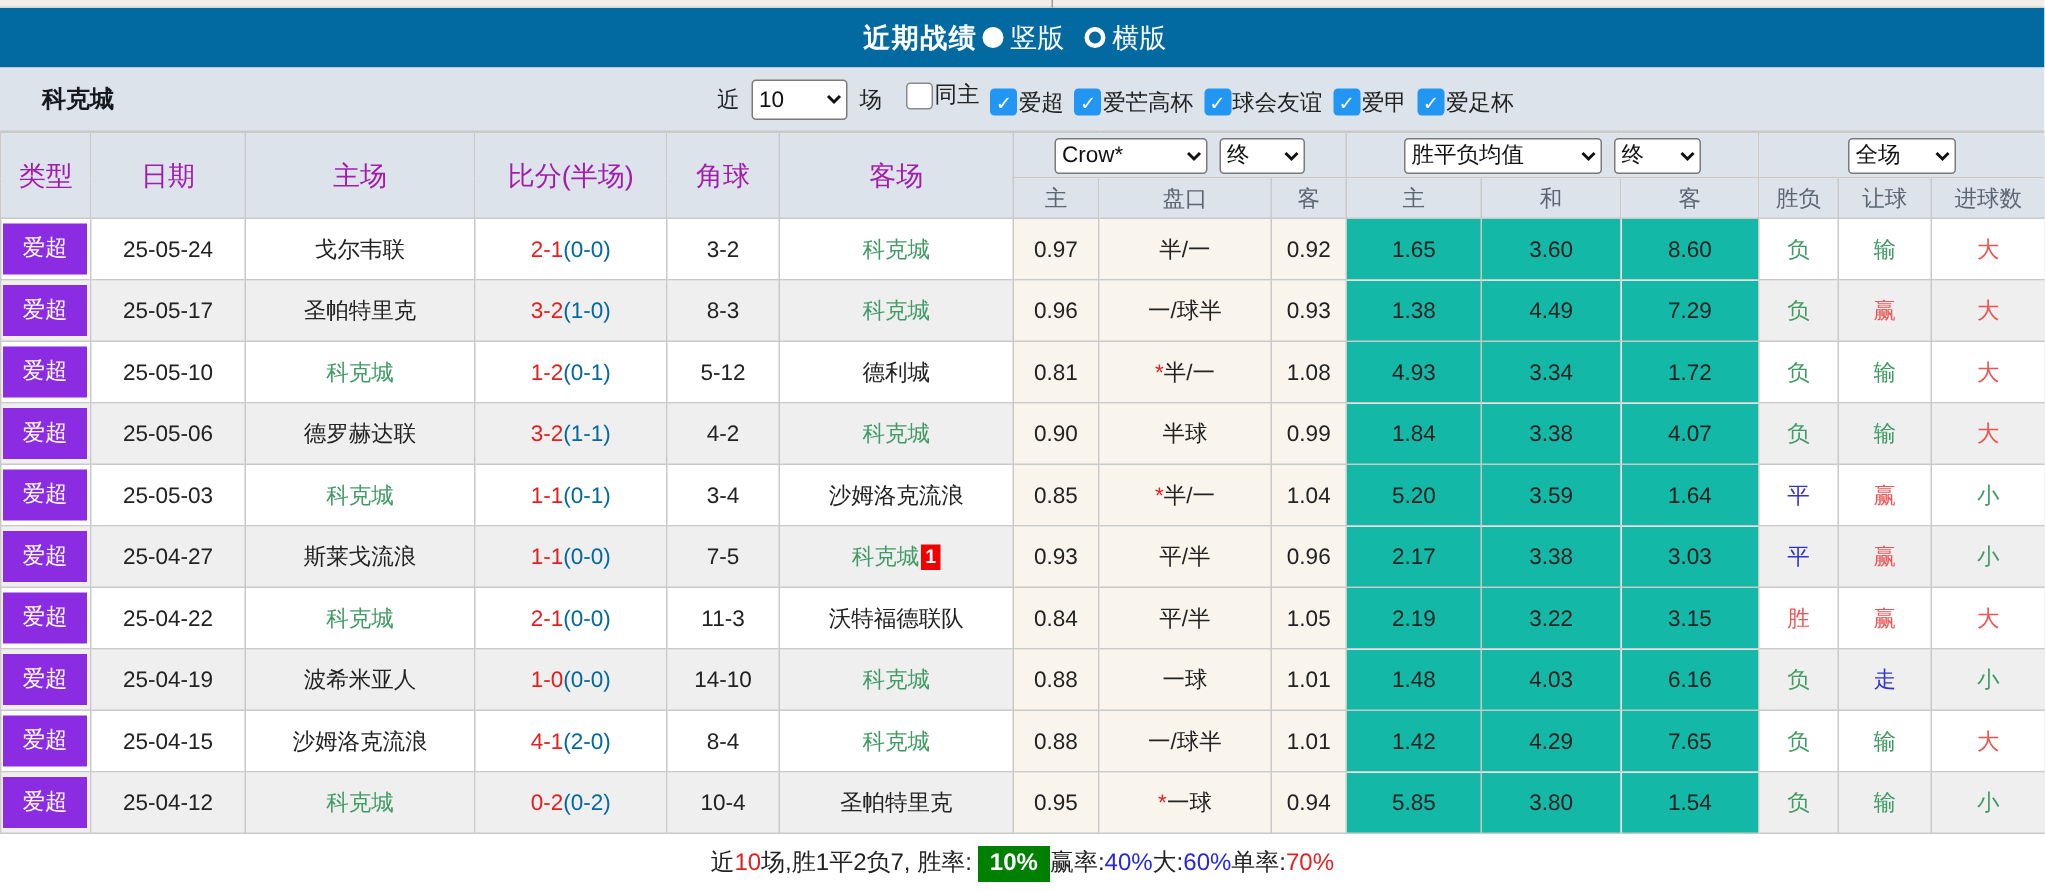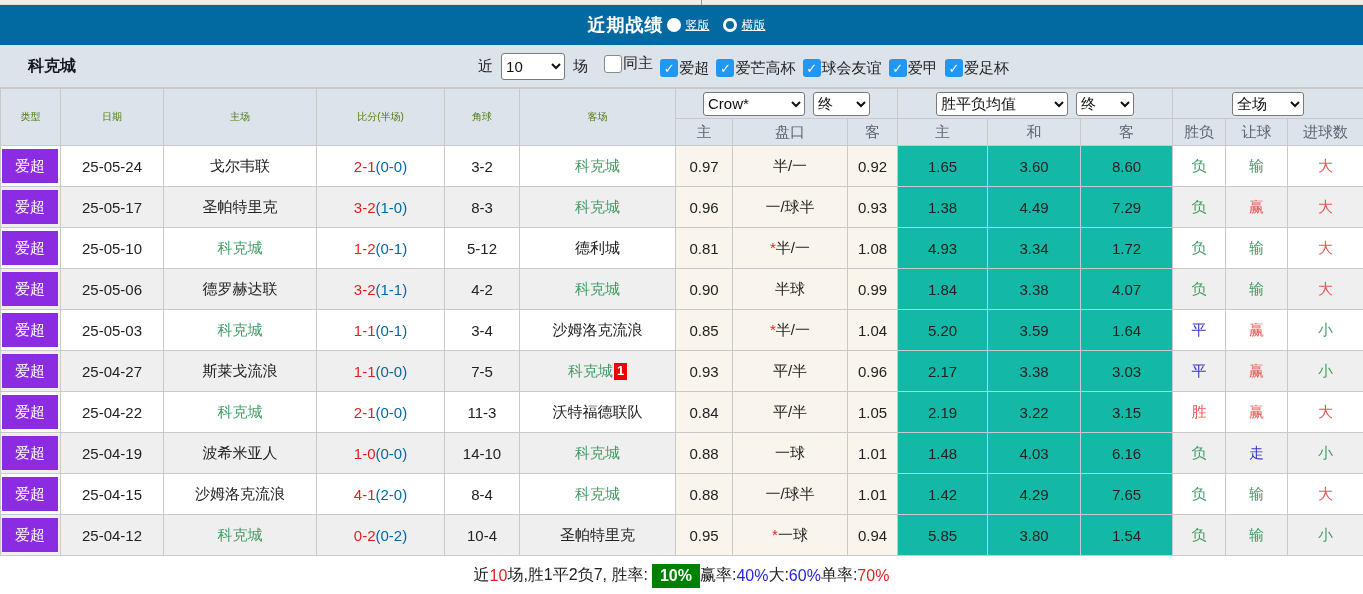--- a/index.html
+++ b/index.html
@@ -10,21 +10,21 @@
   
   .top-strip { height:5px; background:#f1eee7; border-bottom:1px solid #e0ddd4; position:relative; }
   .top-strip-line { position:absolute; left:701px; top:0; width:1px; height:5px; background:#9a9a9a; }
 
   
   .title-bar { height:40px; background:#0369a1; display:flex; align-items:center; justify-content:center; color:#fff; }
   .title-bar .title { font-size:18px; font-weight:bold; letter-spacing:1px; }
   .radio { display:inline-block; width:14px; height:14px; border-radius:50%; margin:0 5px 0 3px; vertical-align:middle; }
   .radio-filled { background:#fff; }
   .radio-empty { border:3px solid #fff; background:transparent; }
-  .radio-label { font-size:12px; margin-right:10px;text-decoration:underline; }
+  .radio-label { font-size:18px; margin-right:10px; }
 
   
   .filter-bar { height:43px; background:#dde3ea; display:flex; align-items:center; position:relative;
     border-bottom:1px solid #c9c9c9; }
   .team-name { position:absolute; left:28px; font-size:16px; font-weight:bold; color:#15191e; }
   .filters { margin:0 auto; display:flex; align-items:center; font-size:15px; color:#222; padding-left:120px; }
   .filters .lbl { margin:0 4px; }
   .sel { font-size:15px; color:#111; background:#fff; border:1px solid #7a7a7a; border-radius:3px; height:27px; }
   .sel-recent { width:64px; margin:0 4px; }
   .checkbox { display:inline-flex; width:18px; height:18px; border-radius:3px; align-items:center; justify-content:center;
@@ -34,21 +34,21 @@
   .checkbox .check { display:none; color:#fff; font-size:13px; font-weight:bold; line-height:1; }
   .checkbox.checked .check { display:inline; }
   .cb-group { display:inline-flex; align-items:center; }
   .cb-group:first-child { margin-left:9px;justify-content:flex-end; }
   .cb-label { margin-left:1px; }
 
   
   table { width:1363px; border-collapse:collapse; table-layout:fixed; }
   th, td { border:1px solid #c9c9c9; text-align:center; vertical-align:middle; padding:0; overflow:hidden; }
   thead th { background:#dde3ea; font-weight:normal; }
-  .head-main { color:#4d7c0f; font-size:10px; }
+  .head-main { color:#a21caf; font-size:18px; }
   .head-row-1 th { height:30px; }
   .head-row-2 th { height:27px; color:#5a6673; font-size:15px; }
   .dd-cell { height:30px; }
   .sel-hd { height:24px; margin:0 4px; }
   .sel-crow { width:102px; }
   .sel-final { width:57px; }
   .sel-mean { width:132px; }
   .sel-final2 { width:58px; }
   .sel-scope { width:72px; }
 

